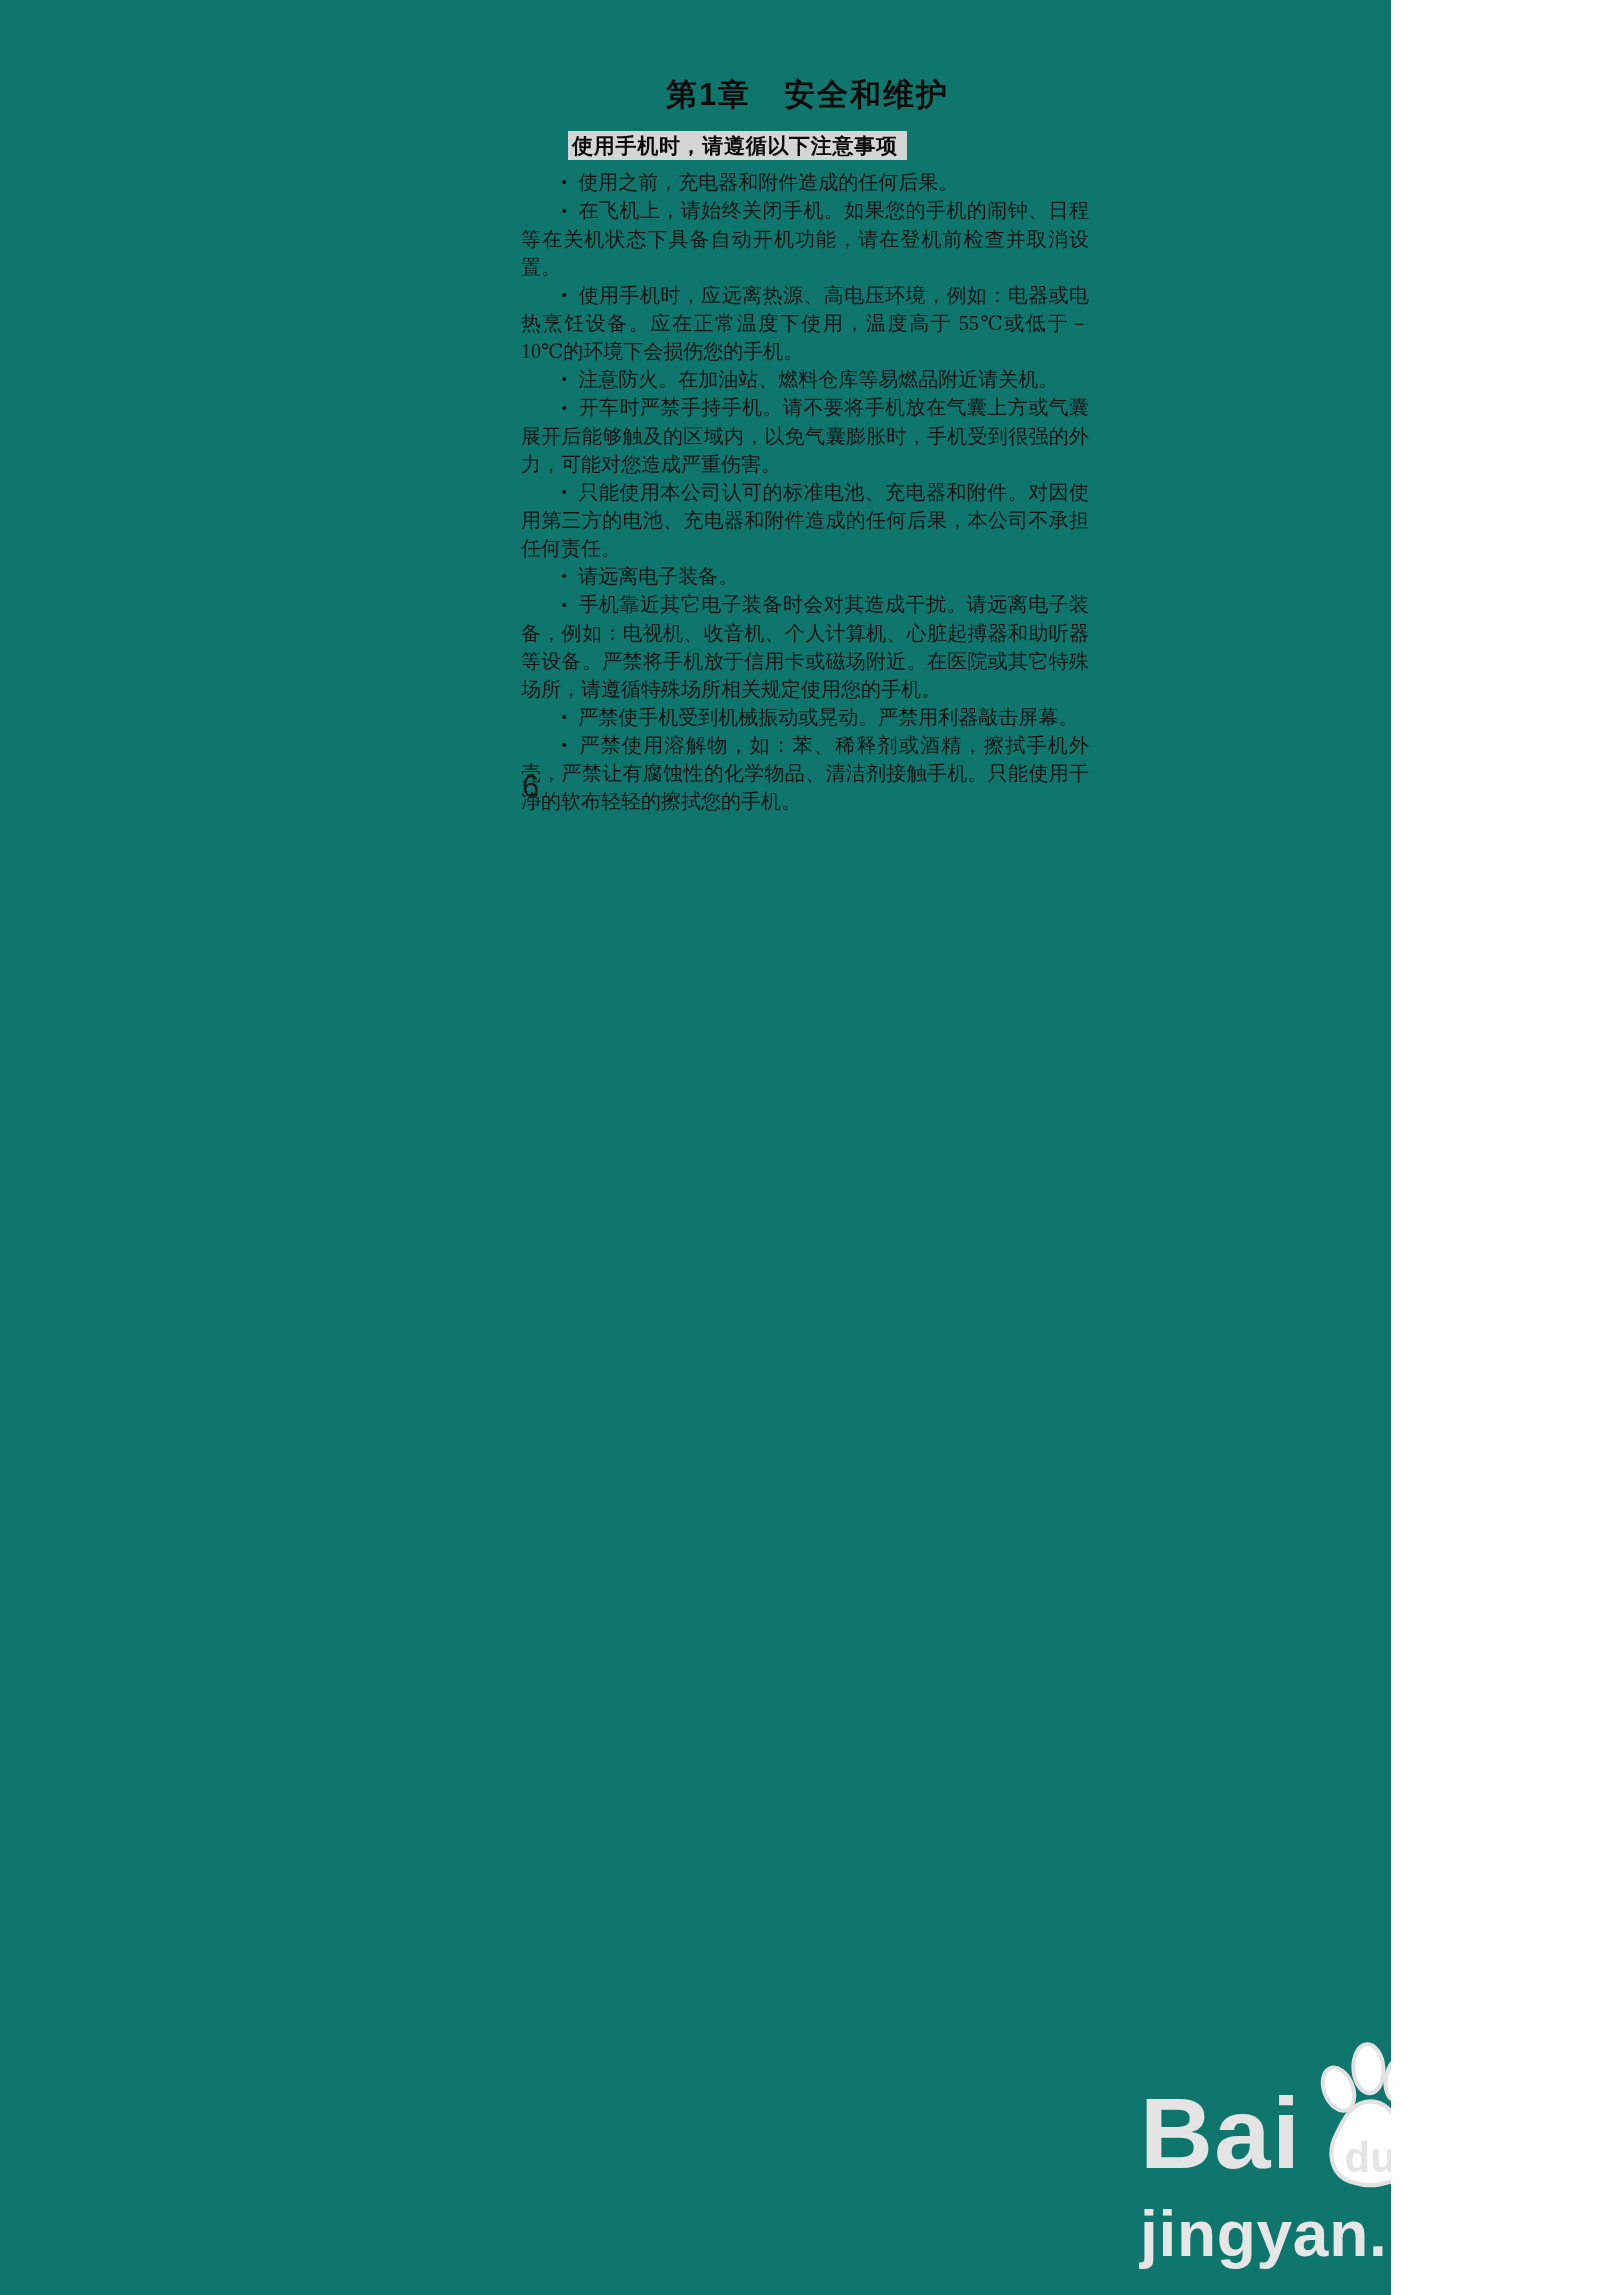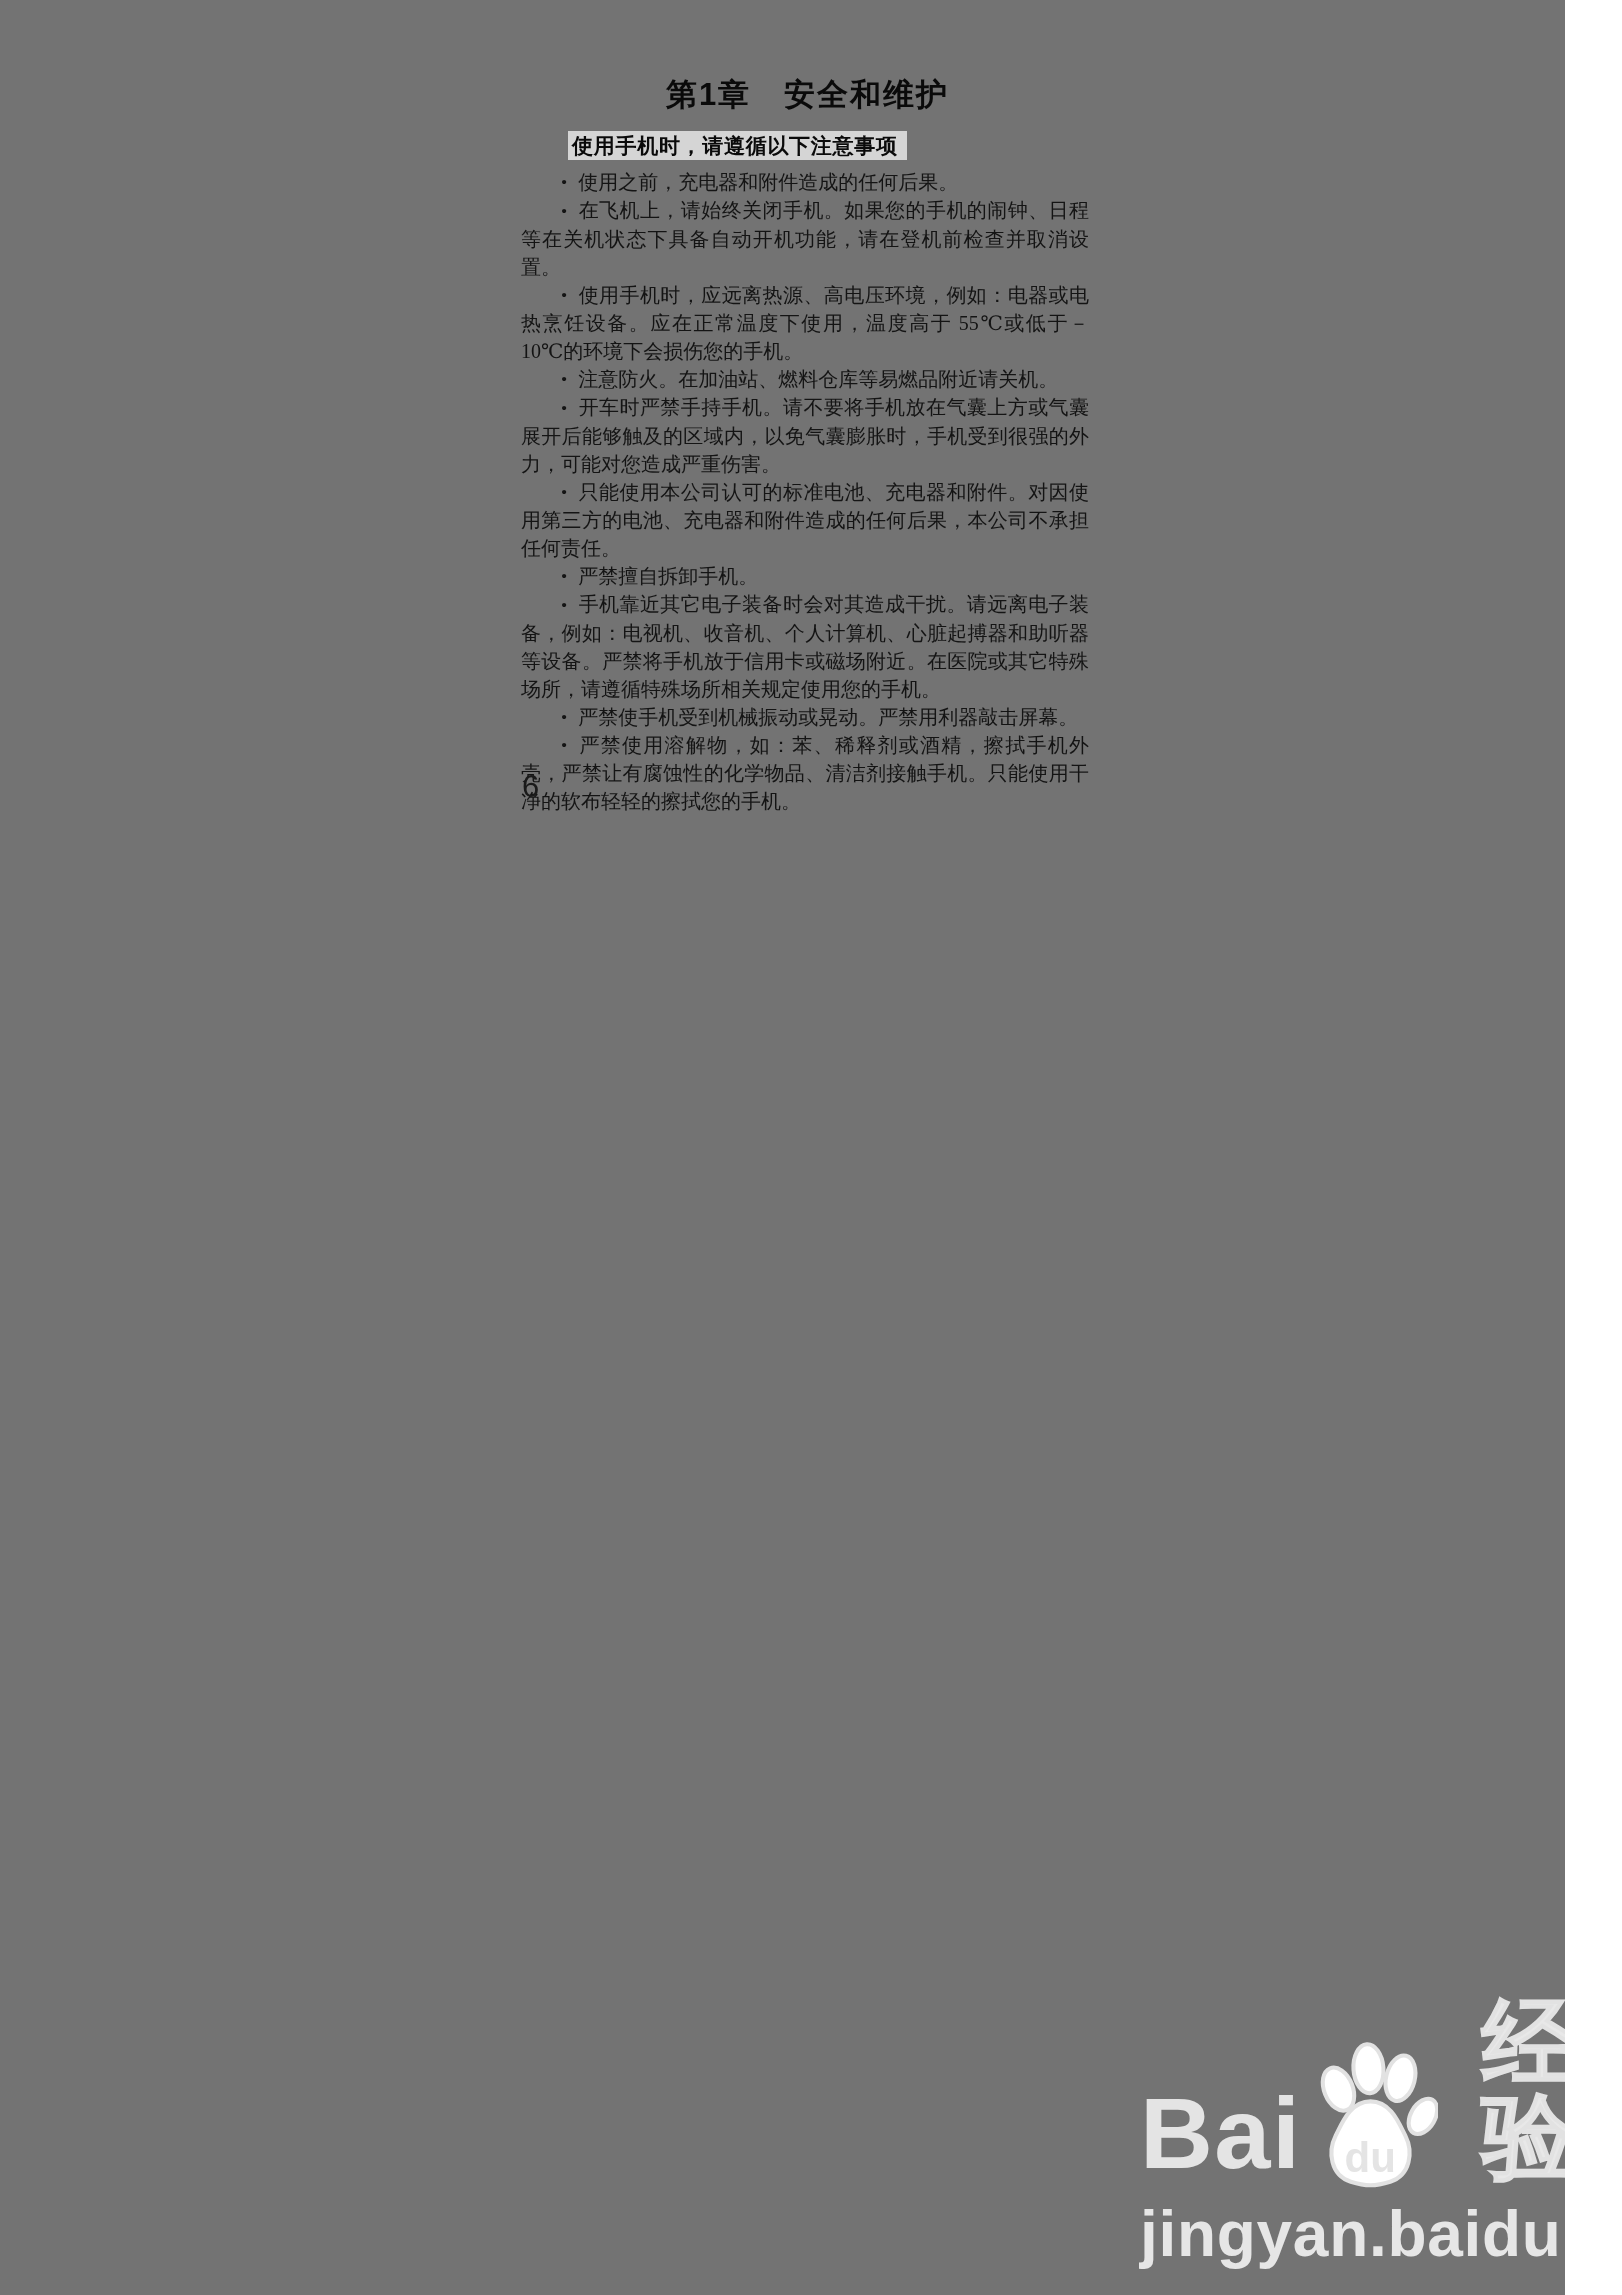--- a/index.html
+++ b/index.html
@@ -2,23 +2,23 @@
 <html style="font-size:11px"><head>
 <meta charset="utf-8">
 <style>
   html, body {
     margin: 0;
     padding: 0;
     background: #ffffff;
   }
   .page {
     position: relative;
-    width: 1565px;
+    width: 1391px;
     height: 2295px;
-    background: #737373;
+    background: #0f766e;
     overflow: hidden;
     font-family: "Liberation Serif", "DejaVu Serif", serif;
     color: #111111;
   }
 
   
   .chapter-title {
     position: absolute;
     top: 74px;
     left: 521px;
@@ -149,21 +149,21 @@
 
   <div class="section-heading">使用手机时，请遵循以下注意事项</div>
 
   <div class="body-block">
     <p><span class="bullet-marker">•</span><span>使用之前，充电器和附件造成的任何后果。</span></p>
     <p><span class="bullet-marker">•</span><span>在飞机上，请始终关闭手机。如果您的手机的闹钟、日程等在关机状态下具备自动开机功能，请在登机前检查并取消设置。</span></p>
     <p><span class="bullet-marker">•</span><span>使用手机时，应远离热源、高电压环境，例如：电器或电热烹饪设备。应在正常温度下使用，温度高于 55℃或低于－10℃的环境下会损伤您的手机。</span></p>
     <p><span class="bullet-marker">•</span><span>注意防火。在加油站、燃料仓库等易燃品附近请关机。</span></p>
     <p><span class="bullet-marker">•</span><span>开车时严禁手持手机。请不要将手机放在气囊上方或气囊展开后能够触及的区域内，以免气囊膨胀时，手机受到很强的外力，可能对您造成严重伤害。</span></p>
     <p><span class="bullet-marker">•</span><span>只能使用本公司认可的标准电池、充电器和附件。对因使用第三方的电池、充电器和附件造成的任何后果，本公司不承担任何责任。</span></p>
-    <p><span class="bullet-marker">•</span><span>严禁擅自拆卸手机。</span></p>
+    <p><span class="bullet-marker">•</span><span>请远离电子装备。</span></p>
     <p><span class="bullet-marker">•</span><span>手机靠近其它电子装备时会对其造成干扰。请远离电子装备，例如：电视机、收音机、个人计算机、心脏起搏器和助听器等设备。严禁将手机放于信用卡或磁场附近。在医院或其它特殊场所，请遵循特殊场所相关规定使用您的手机。</span></p>
     <p><span class="bullet-marker">•</span><span>严禁使手机受到机械振动或晃动。严禁用利器敲击屏幕。</span></p>
     <p><span class="bullet-marker">•</span><span>严禁使用溶解物，如：苯、稀释剂或酒精，擦拭手机外壳，严禁让有腐蚀性的化学物品、清洁剂接触手机。只能使用干净的软布轻轻的擦拭您的手机。</span></p>
   </div>
 
   <div class="page-number">6</div>
 
   <div class="watermark">
     <div class="logo-row">
       <span class="logo-bai">Bai</span>

